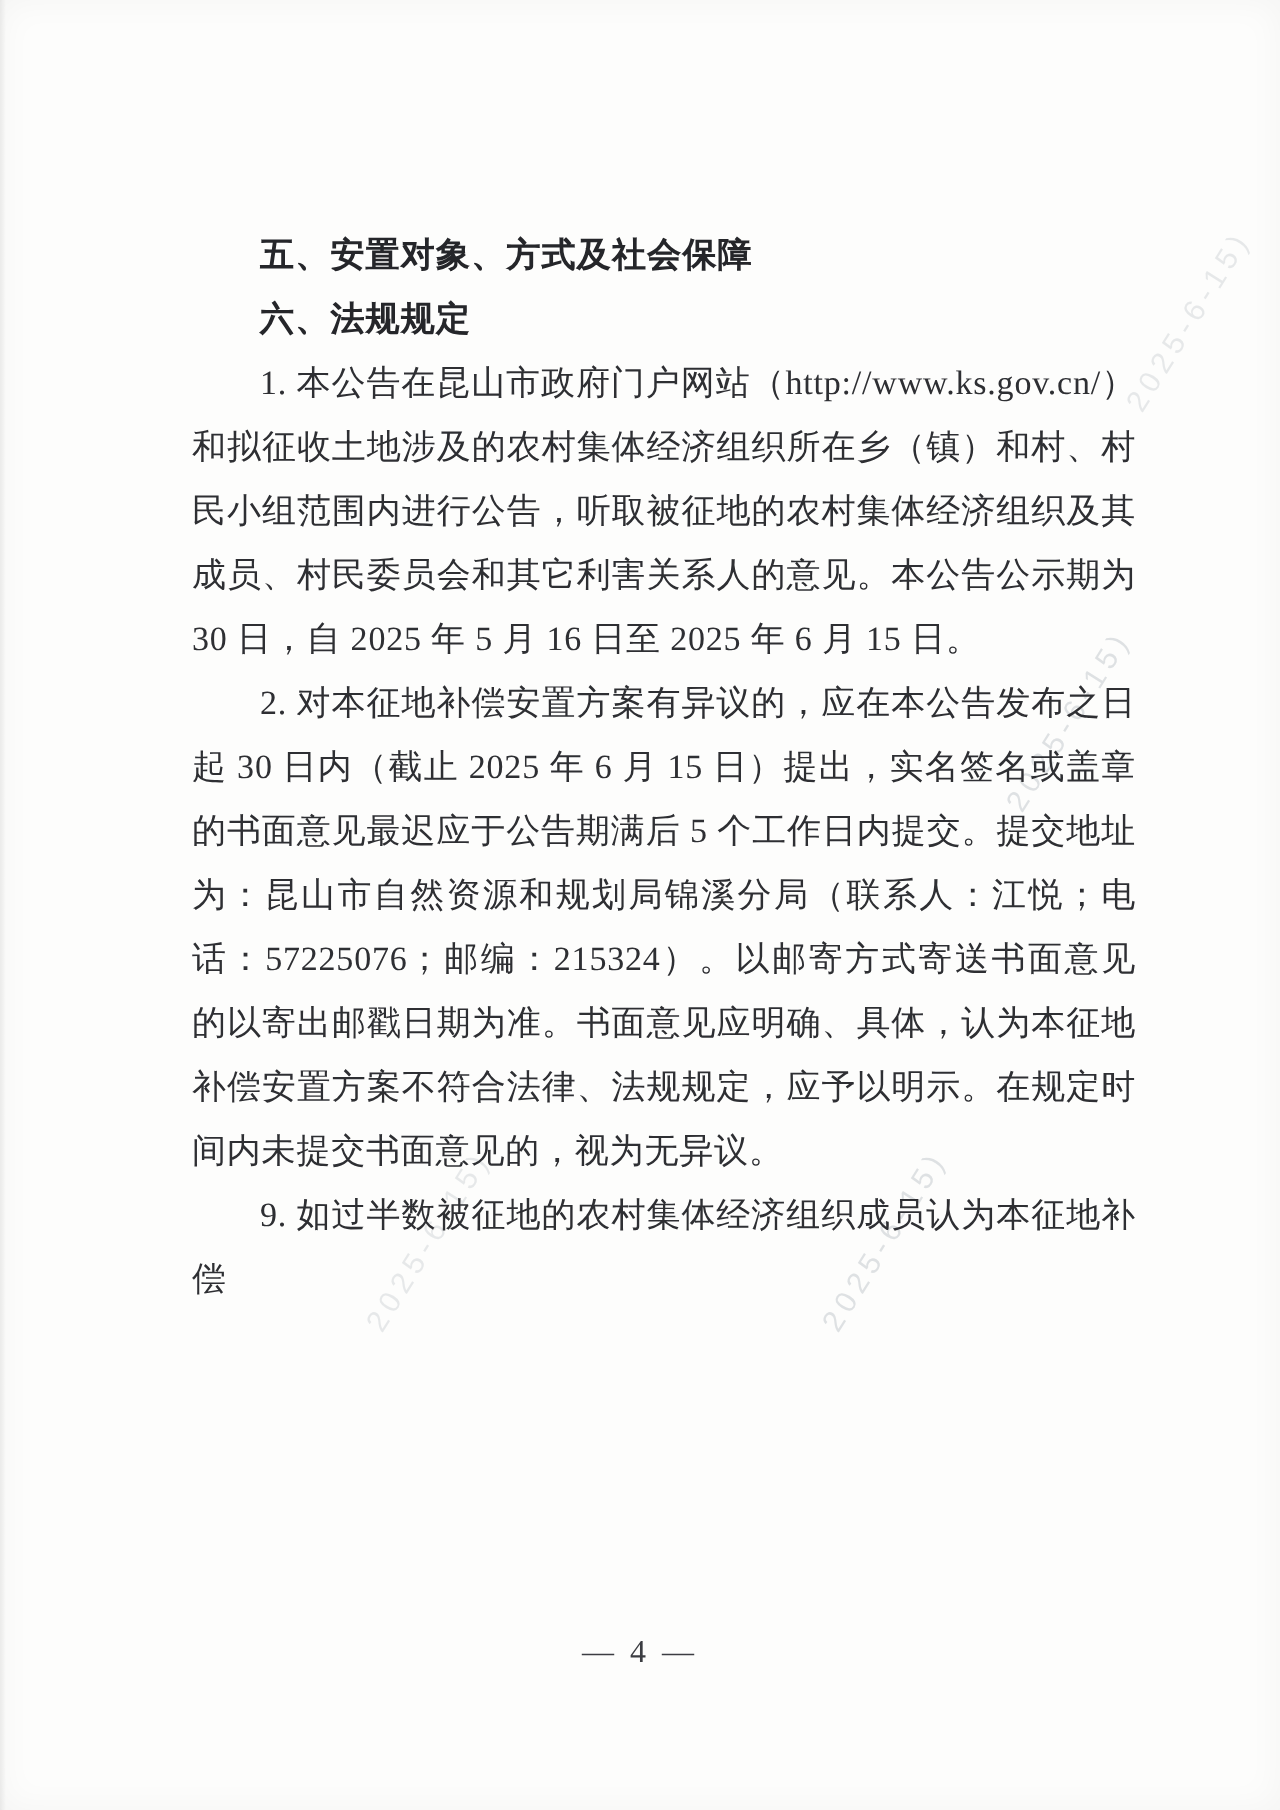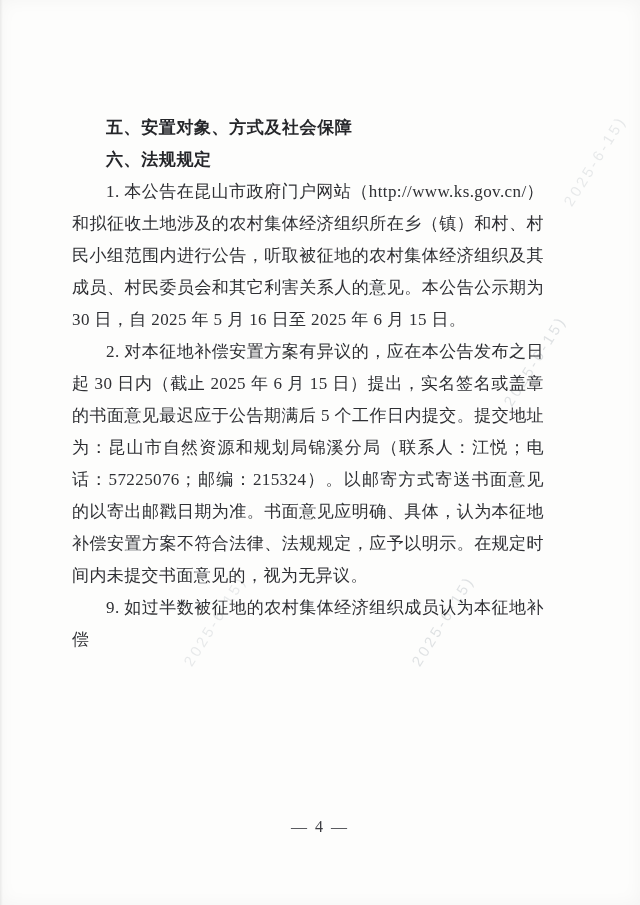--- a/index.html
+++ b/index.html
@@ -20,21 +20,21 @@
   
   .page::before {
     content: "";
     position: absolute;
     left: 0; top: 0; bottom: 0;
     width: 3px;
     background: linear-gradient(to right, rgba(0,0,0,0.06), rgba(0,0,0,0));
   }
   .content {
     position: absolute;
-    left: 72px;
+    left: 96px;
     top: 112px;
     width: 472px;
     color: #2e2f33;
     font-size: 17px;
     line-height: 32px;
     text-align: justify;
     letter-spacing: 0.4px;
   }
   .content p,
   .content h2 {

